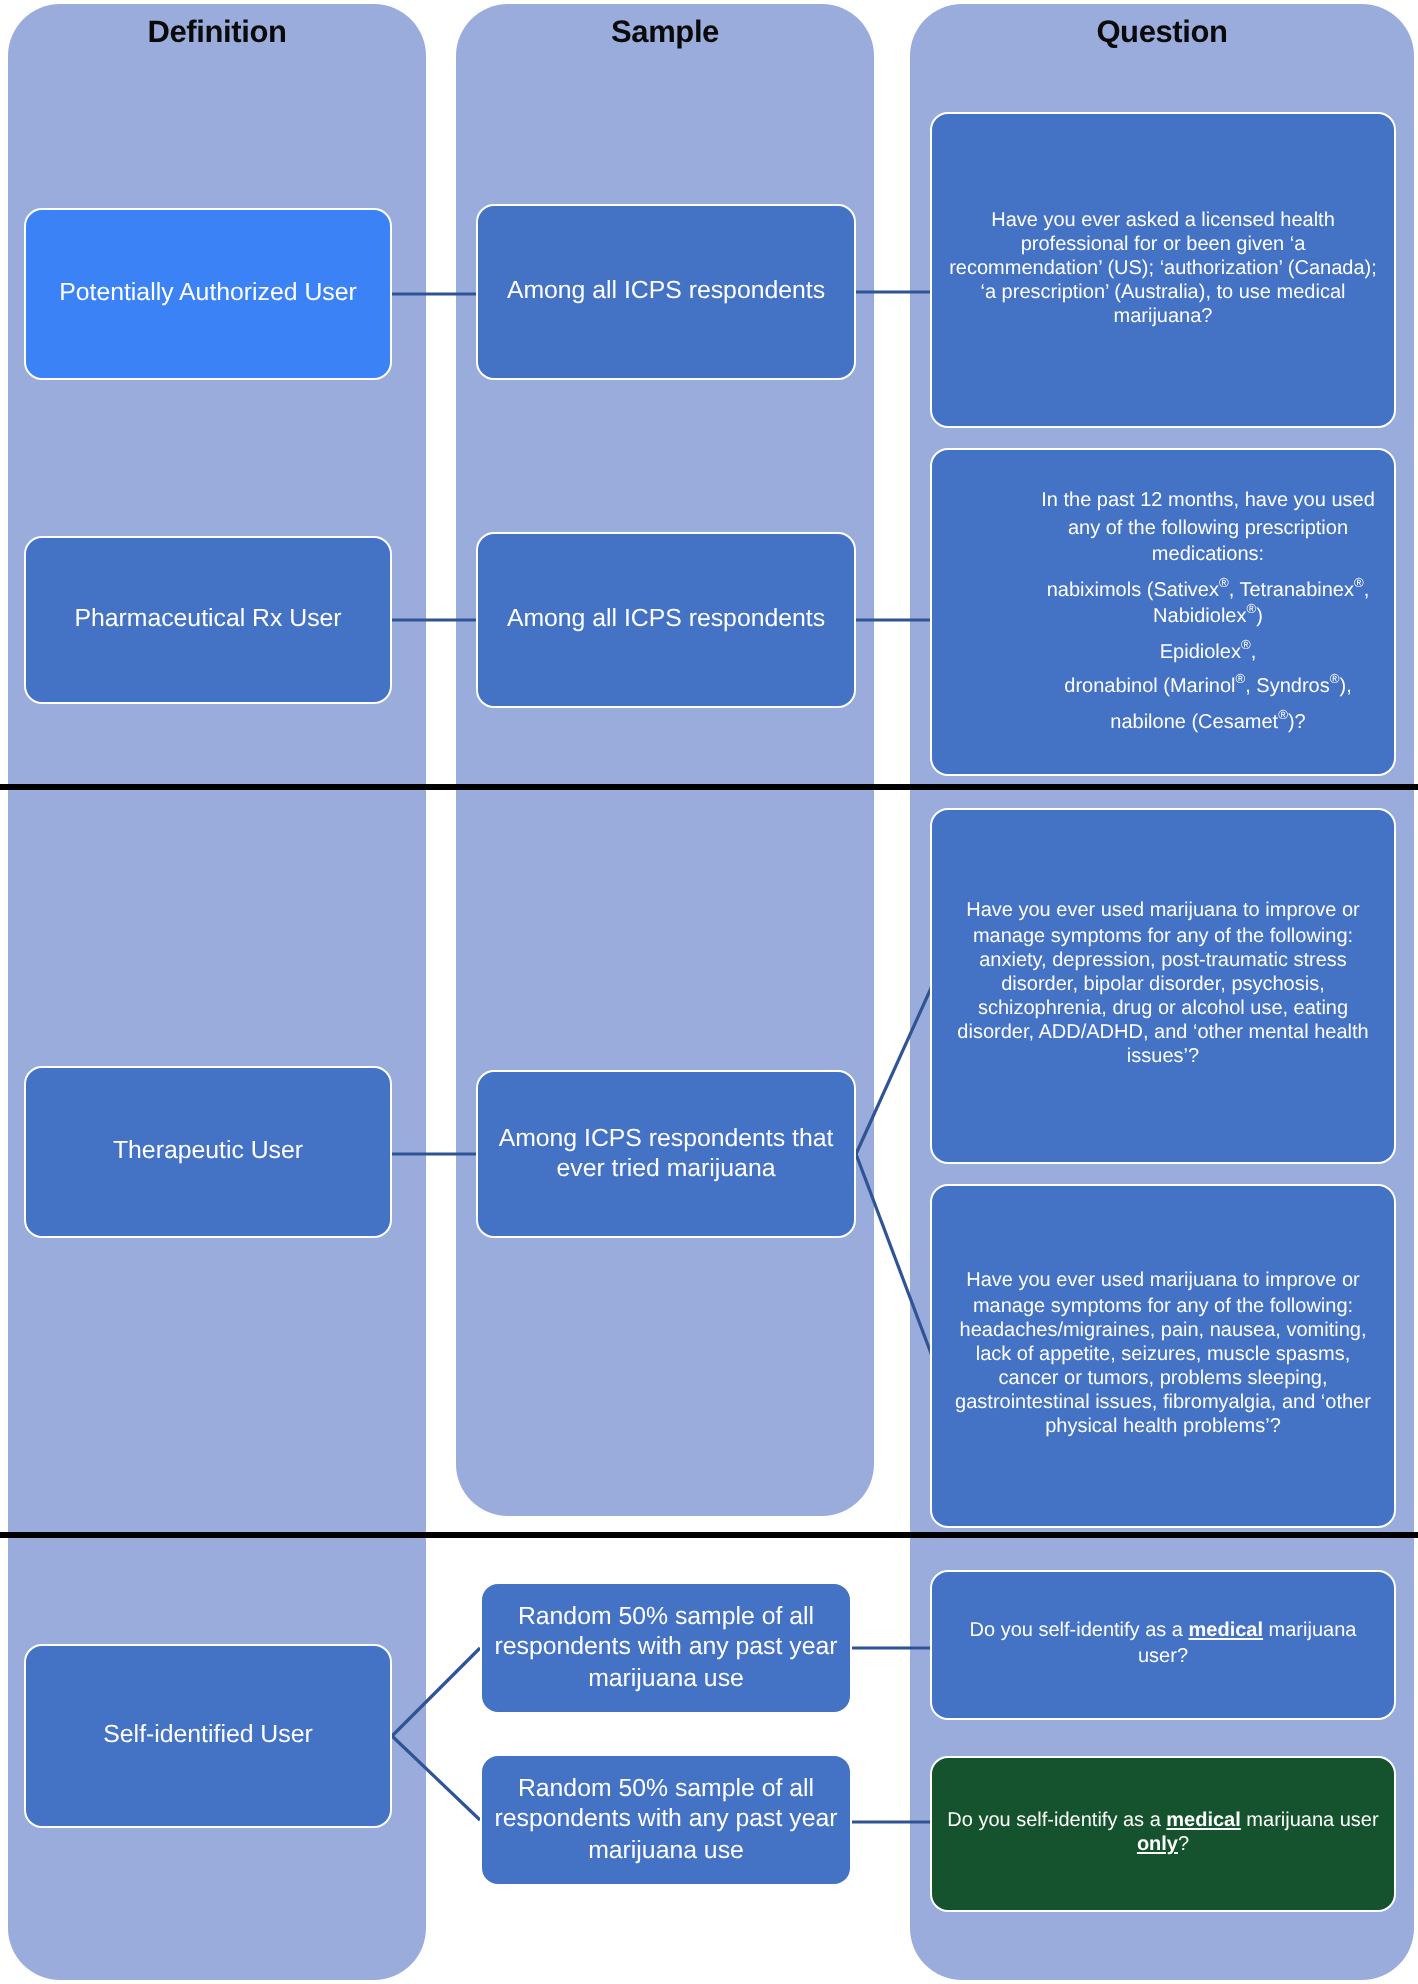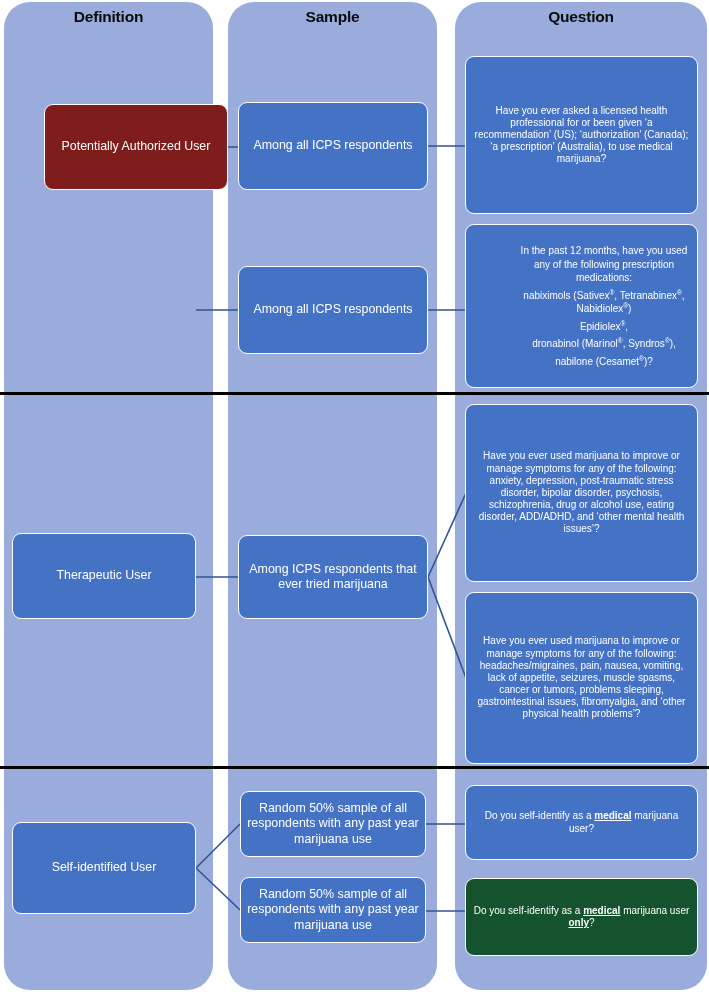--- a/index.html
+++ b/index.html
@@ -23,21 +23,21 @@
   }
 
   
   .column {
     position: absolute;
     background: #9aacdc;
     border-radius: 26px;
     box-sizing: border-box;
   }
   .col-def   { left: 4px;   top: 2px; width: 209px; height: 988px; }
-  .col-samp  { left: 228px; top: 2px; width: 209px; height: 988px; }
+  .col-samp  { left: 228px; top: 2px; width: 209px; height: 756px; }
   .col-ques  { left: 455px; top: 2px; width: 252px; height: 988px; }
 
   .col-header {
     position: absolute;
     top: 6px;
     left: 0;
     width: 100%;
     text-align: center;
     font-size: 15.5px;
     font-weight: bold;
@@ -147,22 +147,25 @@
 
     <line x1="196" y1="868" x2="240" y2="824" stroke="#2f5496" stroke-width="1.6"></line>
     <line x1="196" y1="868" x2="240" y2="910" stroke="#2f5496" stroke-width="1.6"></line>
     <line x1="426" y1="824" x2="466" y2="824" stroke="#2f5496" stroke-width="1.6"></line>
     <line x1="426" y1="911" x2="466" y2="911" stroke="#2f5496" stroke-width="1.6"></line>
   </svg>
 
   <div class="divider div-1" style="background: rgb(0, 0, 0);"></div>
   <div class="divider div-2" style="background: rgb(0, 0, 0);"></div>
 
-  <div class="node node-def def-pau" style="background: #7f1d1d; border-color: rgb(255, 255, 255); color: rgb(255, 255, 255); margin-left: 32px;">
+  <div class="node node-def def-pau" style="background: #3b82f6; border-color: rgb(255, 255, 255); color: rgb(255, 255, 255);">
     <span class="txt">Potentially Authorized User</span>
+  </div>
+  <div class="node node-def def-prx" style="background: rgb(68, 114, 196); border-color: rgb(255, 255, 255); color: rgb(255, 255, 255);">
+    <span class="txt">Pharmaceutical Rx User</span>
   </div>
   <div class="node node-def def-ther" style="background: rgb(68, 114, 196); border-color: rgb(255, 255, 255); color: rgb(255, 255, 255);">
     <span class="txt">Therapeutic User</span>
   </div>
   <div class="node node-def def-self" style="background: rgb(68, 114, 196); border-color: rgb(255, 255, 255); color: rgb(255, 255, 255);">
     <span class="txt">Self-identified User</span>
   </div>
 
   <div class="node node-samp samp-1" style="background: rgb(68, 114, 196); border-color: rgb(255, 255, 255); color: rgb(255, 255, 255);">
     <span class="txt">Among all ICPS respondents</span>

